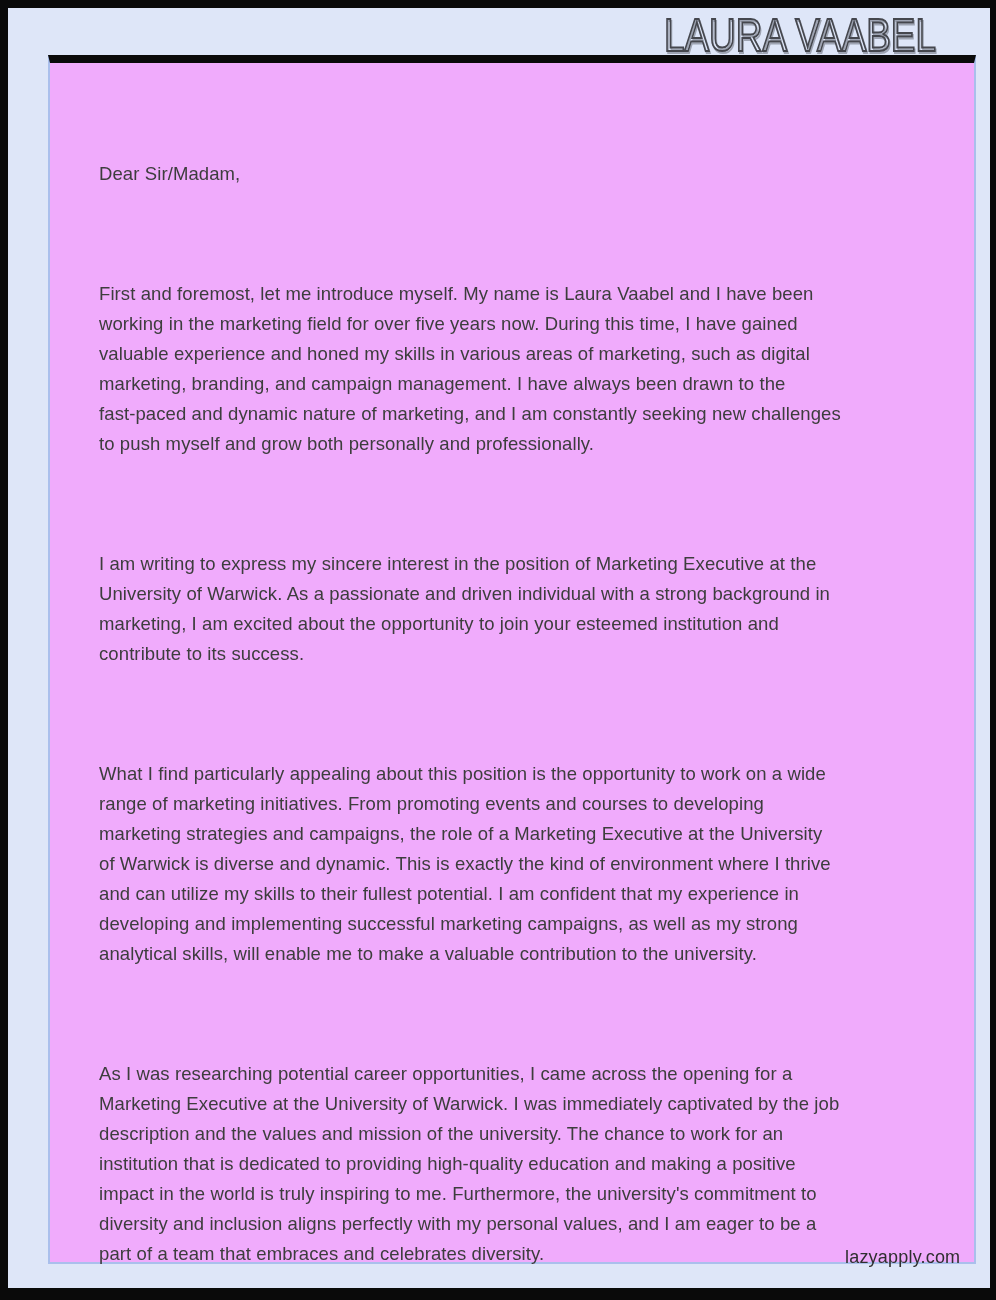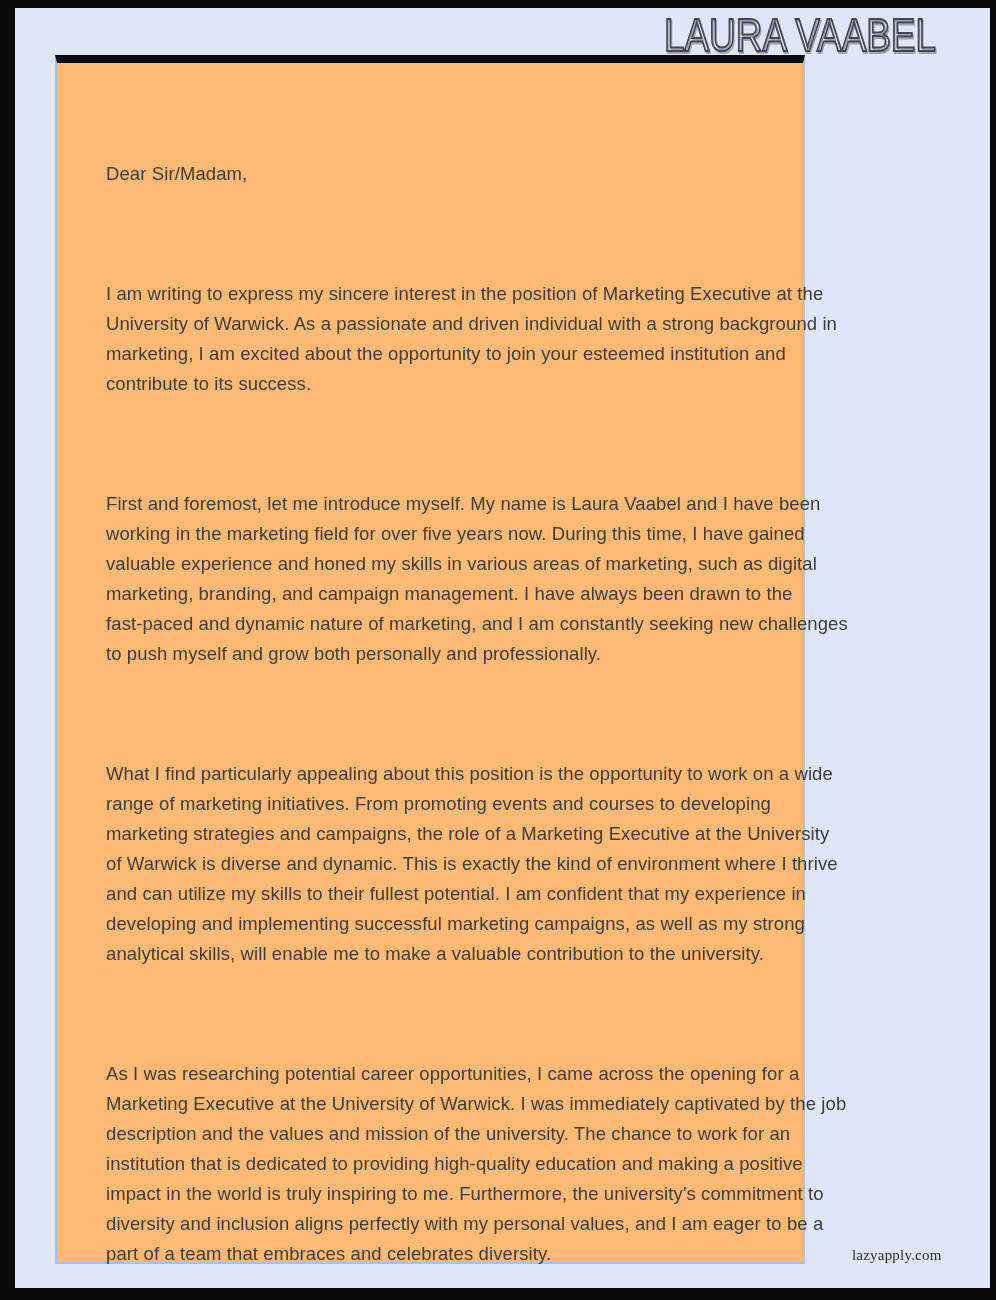--- a/index.html
+++ b/index.html
@@ -11,83 +11,81 @@
     overflow: hidden;
   }
   .frame {
     position: absolute;
     left: 0; top: 0; right: 0; bottom: 0;
     border-style: solid;
     border-color: #0a0a0a;
     border-width: 8px 6px 12px 8px;
     background: #dee6f8;
     overflow: hidden;
-    margin-left: 7px;
   }
   .title-svg {
     position: absolute;
     top: 0;
     right: 50px;
     filter: drop-shadow(1px 2px 0 rgba(80,84,95,0.45));
   }
   .card {
     position: absolute;
     left: 40px;
     top: 47px;
-    width: 750px;
+    width: 928px;
     height: 1209px;
     box-sizing: border-box;
-    background: #fdba74;
+    background: #f0abfc;
     border: 2px solid #aabfec;
     border-top: 8px solid #0a0a0a;
   }
   .letter {
     padding: 36px 38px 0 49px;
     color: #3d3d3d;
     font-size: 18.5px;
     font-weight: 300;
     line-height: 30px;
     letter-spacing: 0.1px;
     white-space: pre;
   }
   .letter p {
     margin: 0 0 30px 0;
   }
   .watermark {
     position: absolute;
     left: 837px;
     top: 1239px;
-    font-size: 15px;
+    font-size: 18px;
     color: #2f2f2f;
     letter-spacing: 0.2px;
-    font-family: Liberation Serif, serif;
   }
 </style>
 </head>
 <body>
 
 <div class="frame">
 
   <svg class="title-svg" width="300" height="52" aria-hidden="false">
     <text x="296" y="43" text-anchor="end" font-family="Liberation Sans, sans-serif" font-size="47" textLength="272" lengthAdjust="spacingAndGlyphs" fill="none" stroke="#45474e" stroke-width="2">LAURA VAABEL</text>
   </svg>
 
   <div class="card">
     <div class="letter">
       <p>Dear Sir/Madam,</p>
-      <p>I am writing to express my sincere interest in the position of Marketing Executive at the
-University of Warwick. As a passionate and driven individual with a strong background in
-marketing, I am excited about the opportunity to join your esteemed institution and
-contribute to its success.</p>
       <p>First and foremost, let me introduce myself. My name is Laura Vaabel and I have been
 working in the marketing field for over five years now. During this time, I have gained
 valuable experience and honed my skills in various areas of marketing, such as digital
 marketing, branding, and campaign management. I have always been drawn to the
 fast-paced and dynamic nature of marketing, and I am constantly seeking new challenges
 to push myself and grow both personally and professionally.</p>
+      <p>I am writing to express my sincere interest in the position of Marketing Executive at the
+University of Warwick. As a passionate and driven individual with a strong background in
+marketing, I am excited about the opportunity to join your esteemed institution and
+contribute to its success.</p>
       <p>What I find particularly appealing about this position is the opportunity to work on a wide
 range of marketing initiatives. From promoting events and courses to developing
 marketing strategies and campaigns, the role of a Marketing Executive at the University
 of Warwick is diverse and dynamic. This is exactly the kind of environment where I thrive
 and can utilize my skills to their fullest potential. I am confident that my experience in
 developing and implementing successful marketing campaigns, as well as my strong
 analytical skills, will enable me to make a valuable contribution to the university.</p>
       <p>As I was researching potential career opportunities, I came across the opening for a
 Marketing Executive at the University of Warwick. I was immediately captivated by the job
 description and the values and mission of the university. The chance to work for an

